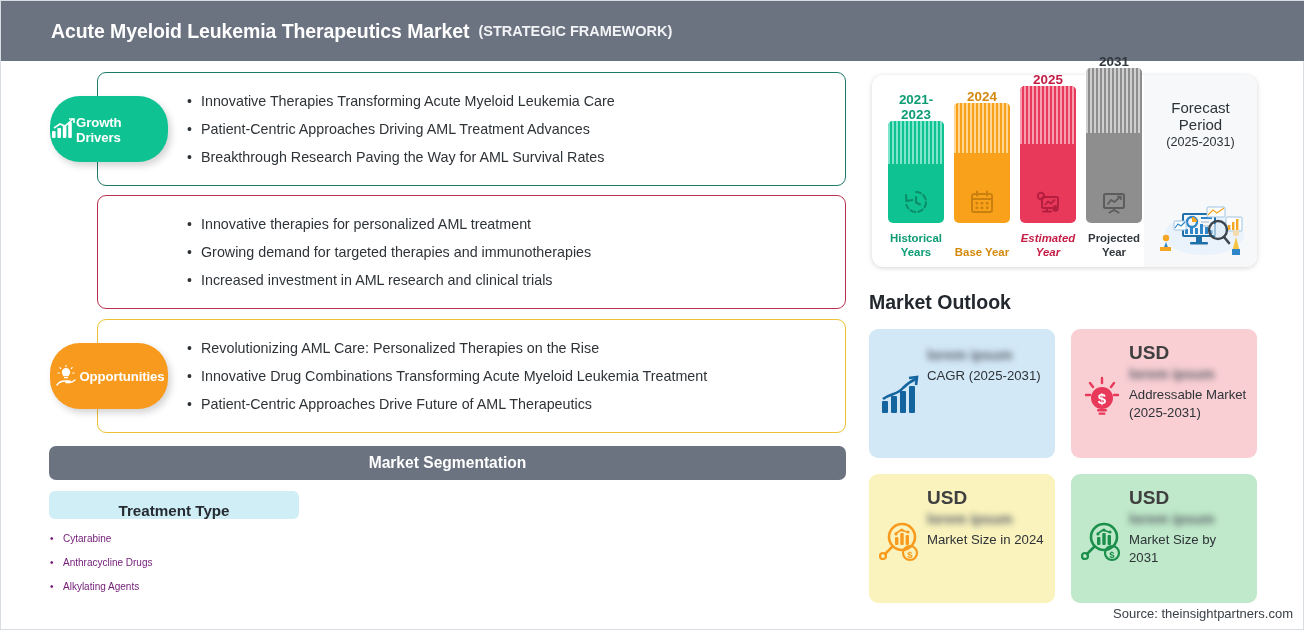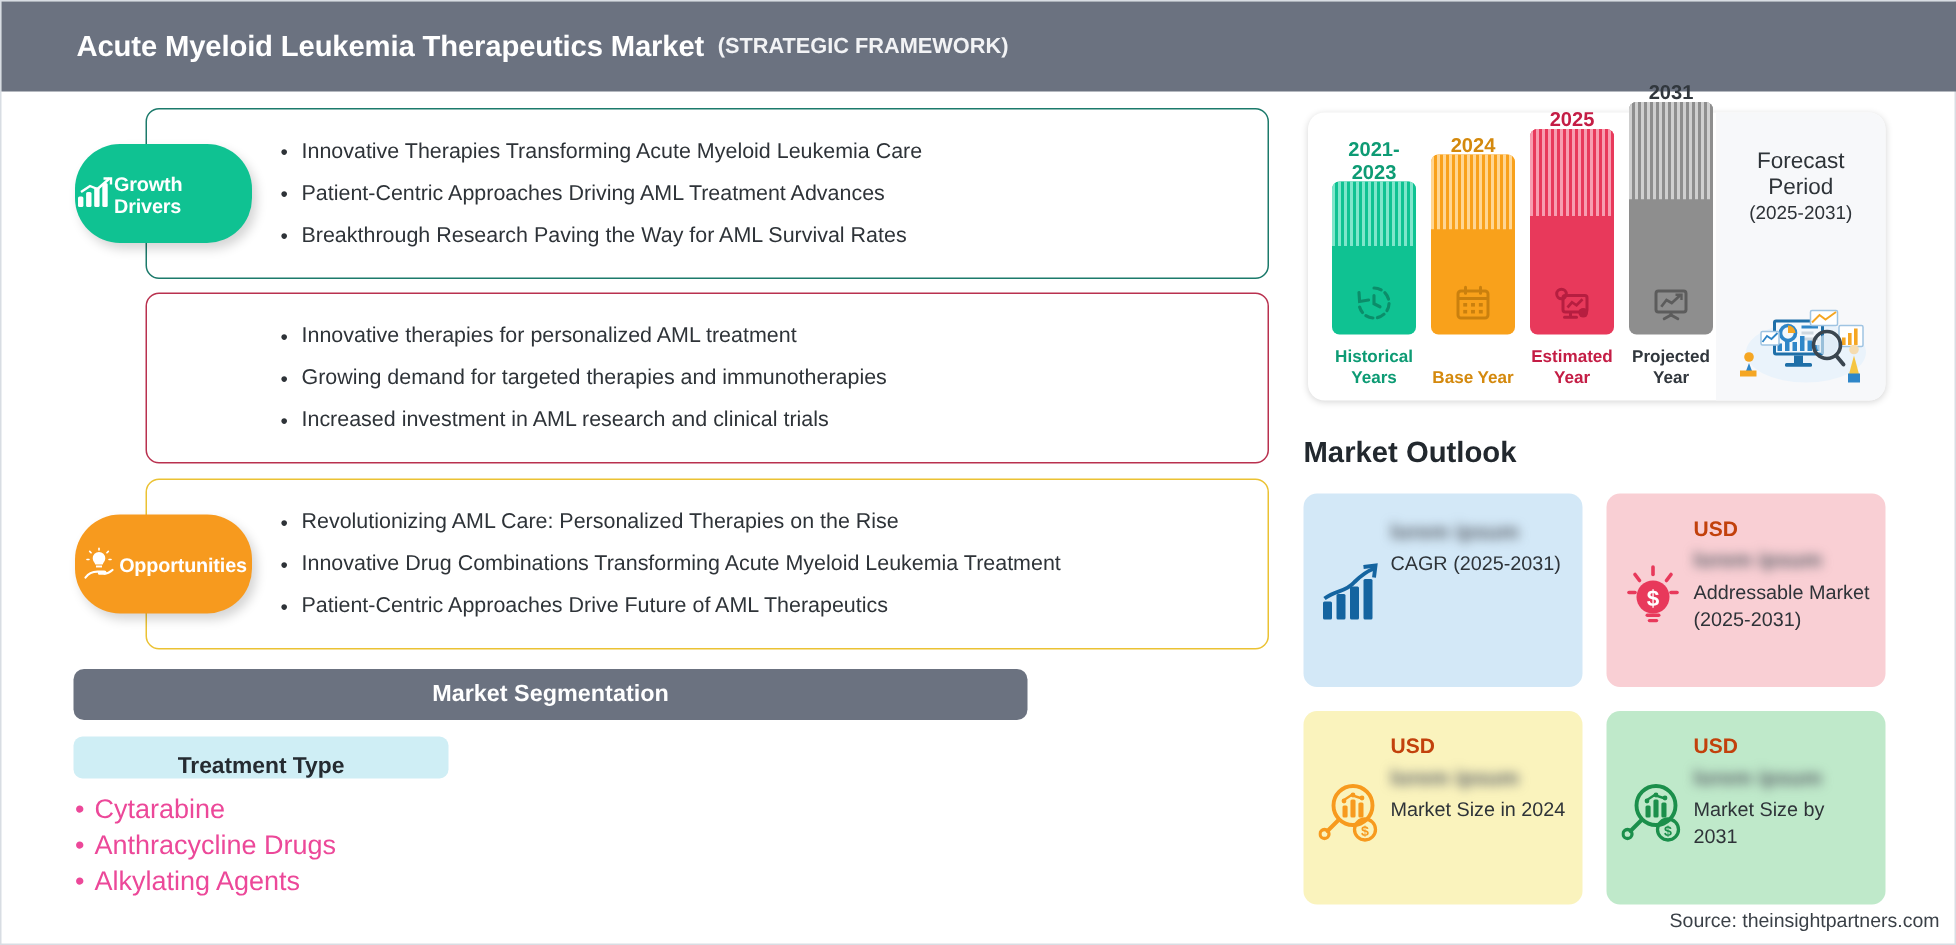--- a/index.html
+++ b/index.html
@@ -52,32 +52,32 @@
     color: #fff; box-shadow: 3px 4px 7px rgba(0,0,0,0.17);
   }
   .badge-label { font-size: 13.2px; font-weight: bold; margin-top: 1px; letter-spacing: -0.1px; }
   .badge-icon { width: 26px; height: 22px; display: block; }
   .badge-growth { left: 49px; top: 35px; background: #0fc292; }
   .badge-trends  { left: 49px; top: 158px; background: #e8394f; }
   .badge-opps    { left: 49px; top: 282px; background: #f79a1e; }
 
   
   .seg-header {
-    position: absolute; left: 48px; top: 385px; width: 636px; height: 34px;
+    position: absolute; left: 48px; top: 385px; width: 797px; height: 34px;
     background: #6b7280; border-radius: 7px; display: flex; align-items: center;
     justify-content: center; color: #fff; font-size: 15.6px; font-weight: bold; text-align: center;
   }
   .seg-chip {
     position: absolute; left: 48px; top: 430px; width: 250px; height: 28px;
     background: #cfeef5; border-radius: 6px; display: flex; align-items: flex-end;
     justify-content: center; color: #252b31; font-size: 15.2px; font-weight: bold;
   }
   .seg-list { position: absolute; left: 48px; top: 466px; width: 400px; }
   .seg-item {
-    position: relative; padding-left: 14px; font-size: 18px; color: #ec4899;
+    position: relative; padding-left: 14px; font-size: 10px; color: #701a75;
     line-height: 24px; white-space: nowrap;
   }
   .seg-item::before { content: "•"; position: absolute; left: 1px; top: 0; }
 
   
   .right-col { position: absolute; left: 862px; top: 60px; width: 442px; height: 570px; }
 
   .forecast-card {
     position: absolute; left: 9px; top: 14px; width: 385px; height: 192px;
     background: #fff; border-radius: 11px;
@@ -126,21 +126,21 @@
     position: absolute; width: 186px; height: 129px; border-radius: 9px;
     padding: 14px 10px 10px 10px; display: flex; gap: 6px;
   }
   .ocard-cagr  { left: 6px;   top: 268px; background: #d3e8f7; }
   .ocard-addr  { left: 208px; top: 268px; background: #f9cfd4; }
   .ocard-2024  { left: 6px;   top: 413px; background: #faf3bd; }
   .ocard-2031  { left: 208px; top: 413px; background: #bfe9ca; }
 
   .ocard-icon { width: 42px; height: 46px; flex: 0 0 42px; align-self: center; }
   .ocard-body { flex: 1; padding-top: 0px; }
-  .ocard-usd { font-size: 14px; font-weight: bold; color: #c2410c; line-height: 19px; }
+  .ocard-usd { font-size: 19px; font-weight: bold; color: #404040; line-height: 19px; }
   .ocard-value {
     font-size: 14.4px; font-weight: bold; color: #5a6068; line-height: 20px;
     filter: blur(3.4px); margin: 2px 0 2px 0; white-space: nowrap;
   }
   .ocard-desc { font-size: 13.2px; color: #2e3338; line-height: 18px; }
 
   .source {
     position: absolute; right: 10px; bottom: 8px; font-size: 13px; color: #3a4047;
   }
 </style>
@@ -276,21 +276,21 @@
               <svg viewBox="0 0 26 26" width="26" height="26">
                 <rect x="7" y="8" width="16" height="11" rx="1.5" fill="none" stroke="#a41436" stroke-width="2"></rect>
                 <path d="M10 16 L13 12.5 L16 14.5 L20 10.5" fill="none" stroke="#a41436" stroke-width="1.8"></path>
                 <circle cx="6" cy="7" r="3.2" fill="none" stroke="#a41436" stroke-width="2"></circle>
                 <circle cx="20.5" cy="19.5" r="3.2" fill="#a41436"></circle>
                 <line x1="12" y1="19" x2="12" y2="22" stroke="#a41436" stroke-width="2"></line>
                 <line x1="8" y1="22.5" x2="16" y2="22.5" stroke="#a41436" stroke-width="2" stroke-linecap="round"></line>
               </svg>
             </span>
           </div>
-          <div class="bar-label" style="color:#c41d45;">Estimated Year</div>
+          <div class="bar-label" style="color:#c41d45;font-style:italic;">Estimated Year</div>
         </div>
 
         <div class="bar-group" style="left:214px;">
           <div class="bar-year" style="bottom:190px; color:#31373d;">2031</div>
           <div class="bar" style="height:155px; background:#8e8e8e;">
             <div class="bar-stripes" style="background-image:repeating-linear-gradient(90deg,#cfcfcf 0 2px,#8e8e8e 2px 4px);"></div>
             <span class="bar-icon">
               <svg viewBox="0 0 26 26" width="26" height="26">
                 <rect x="3" y="5" width="20" height="14" rx="1.6" fill="none" stroke="#4a4a4a" stroke-width="2"></rect>
                 <path d="M6.5 15.5 L10 11 L13.5 13 L19.5 7.5" fill="none" stroke="#4a4a4a" stroke-width="1.8"></path>

